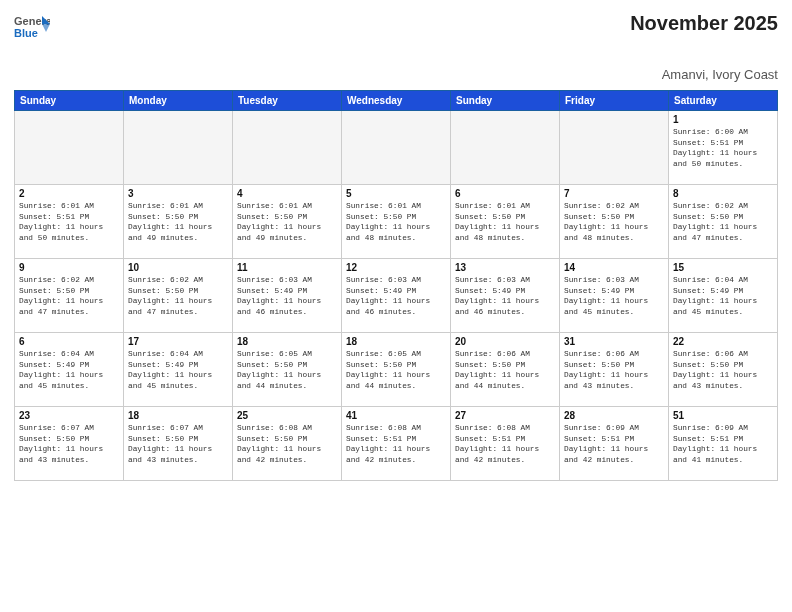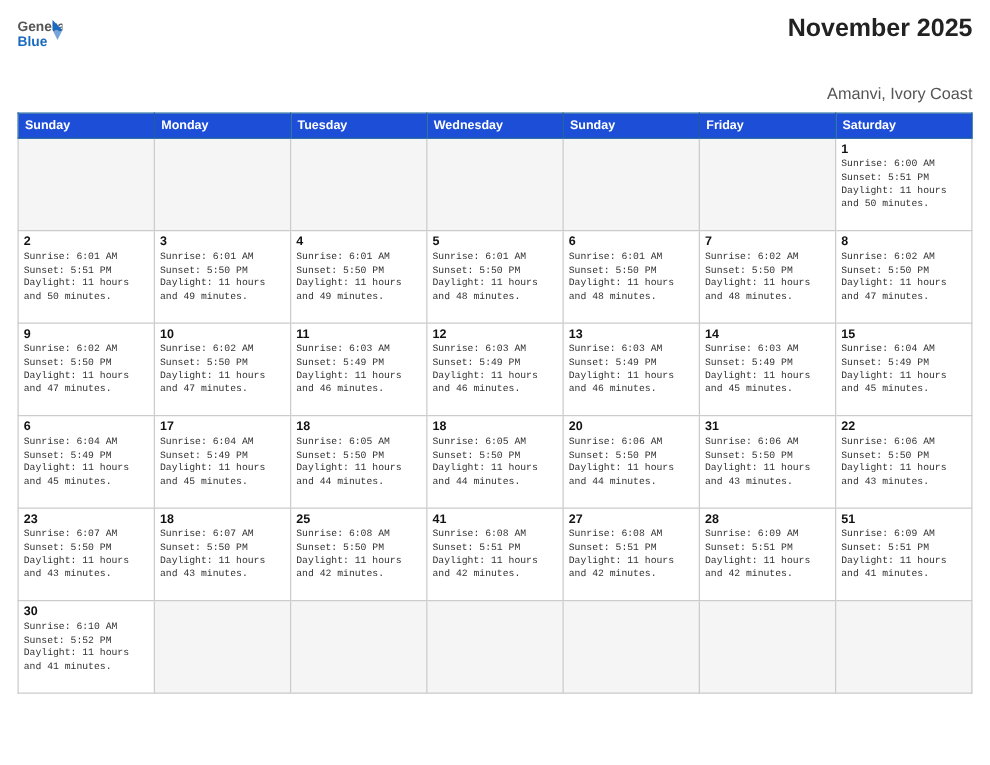--- a/index.html
+++ b/index.html
@@ -328,30 +328,15 @@
 and 42 minutes.</div>
           </td>
           <td>
             <div class="day-num">51</div>
             <div class="day-info" style="white-space: pre-line;">Sunrise: 6:09 AM
 Sunset: 5:51 PM
 Daylight: 11 hours
 and 41 minutes.</div>
           </td>
         </tr>
-        <tr>
-          <td>
-            <div class="day-num">30</div>
-            <div class="day-info" style="white-space: pre-line;">Sunrise: 6:10 AM
-Sunset: 5:52 PM
-Daylight: 11 hours
-and 41 minutes.</div>
-          </td>
-          <td class="empty"></td>
-          <td class="empty"></td>
-          <td class="empty"></td>
-          <td class="empty"></td>
-          <td class="empty"></td>
-          <td class="empty"></td>
-        </tr>
       </tbody>
   </table>
 </div>
 
 </body></html>

